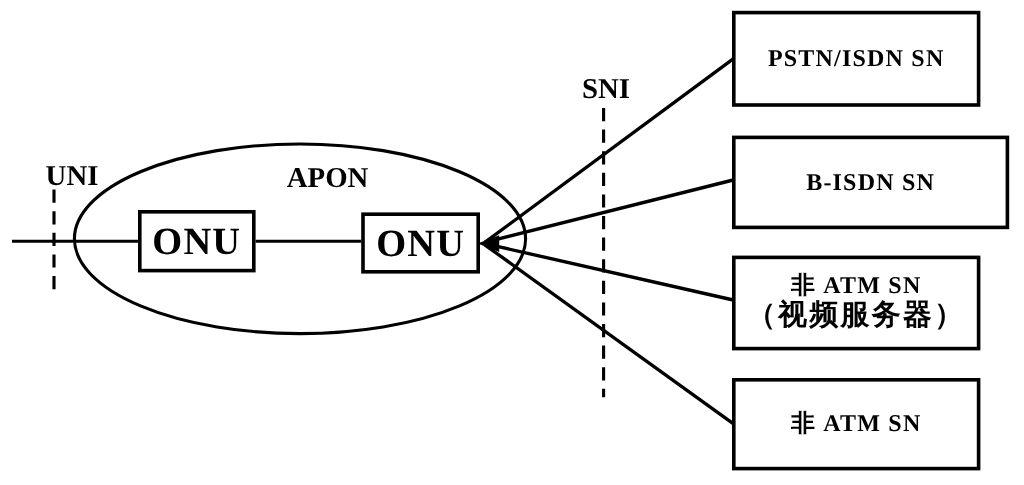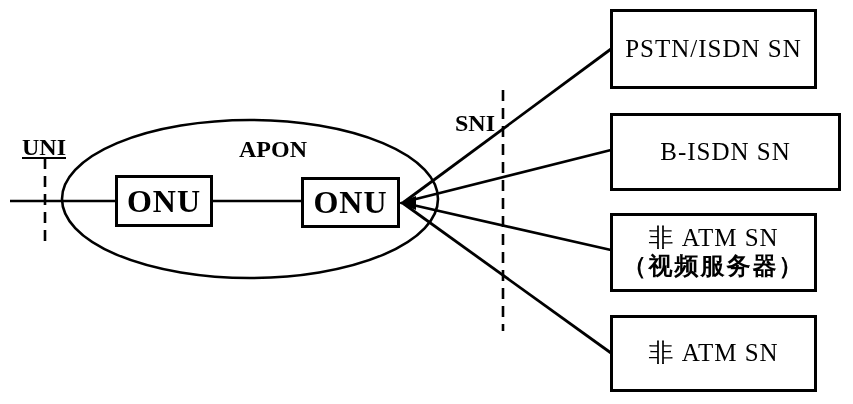--- a/index.html
+++ b/index.html
@@ -22,21 +22,21 @@
     box-sizing: border-box;
     background: #ffffff;
     border: 3px solid #000000;
     display: flex;
     flex-direction: column;
     align-items: center;
     justify-content: center;
     text-align: center;
     line-height: 1.15;
   }
-  .node .l1 { font-size: 25px; font-weight: 400; letter-spacing: 1px; white-space: nowrap; }
+  .node .l1 { font-size: 20px; font-weight: 700; letter-spacing: 1px; white-space: nowrap; }
   .node .l2 { font-size: 24px; font-weight: 700; letter-spacing: 2px; white-space: nowrap; }
   .onu-label { font-size: 32px; font-weight: 600; letter-spacing: 1px; }
   .float-label {
     position: absolute;
     font-size: 24px;
     font-weight: 600;
     text-align: center;
     white-space: nowrap;
   }
 </style>
@@ -56,23 +56,23 @@
     <line x1="503" y1="90" x2="503" y2="331" stroke="#000000" stroke-width="2.6" stroke-dasharray="11 7"></line>
 
     <line x1="404" y1="202" x2="611" y2="49" stroke="#000000" stroke-width="2.8"></line>
     <line x1="404" y1="202" x2="611" y2="150" stroke="#000000" stroke-width="2.8"></line>
     <line x1="404" y1="203" x2="611" y2="250" stroke="#000000" stroke-width="2.8"></line>
     <line x1="404" y1="204" x2="611" y2="353" stroke="#000000" stroke-width="2.8"></line>
 
     <polygon points="398,203 416,196 416,210" fill="#000000"></polygon>
   </svg>
 
-  <div class="float-label" style="left:14px; top:134px; width:60px;text-decoration:underline;">UNI</div>
+  <div class="float-label" style="left:30px; top:134px; width:60px;">UNI</div>
   <div class="float-label" style="left:228px; top:136px; width:90px;">APON</div>
-  <div class="float-label" style="left:445px; top:62px; width:60px;margin-top:48px;">SNI</div>
+  <div class="float-label" style="left:475px; top:62px; width:60px;">SNI</div>
 
   <div class="node" style="left:115px; top:175px; width:98px; height:52px;">
     <span class="onu-label">ONU</span>
   </div>
   <div class="node" style="left:301px; top:177px; width:99px; height:51px;">
     <span class="onu-label">ONU</span>
   </div>
 
   <div class="node" style="left:610px; top:9px; width:207px; height:80px;">
     <span class="l1">PSTN/ISDN SN</span>

